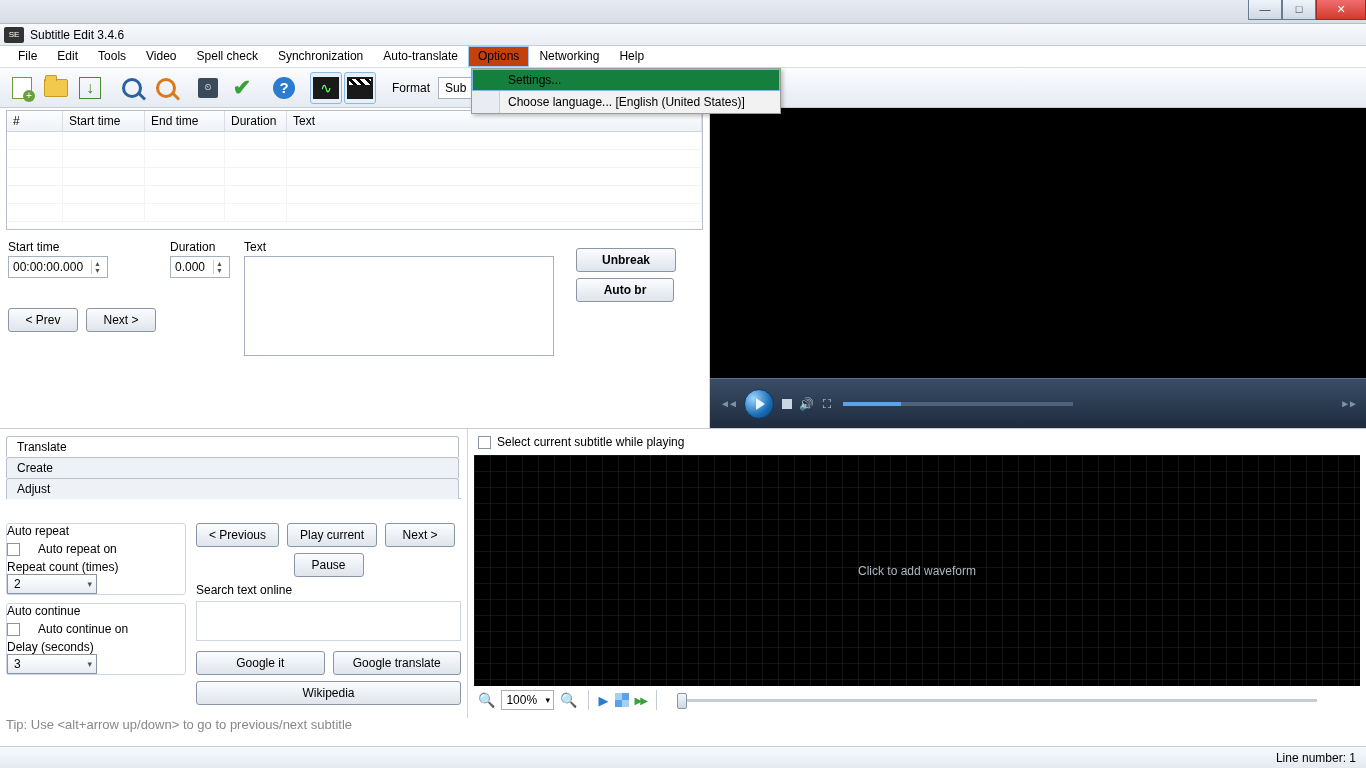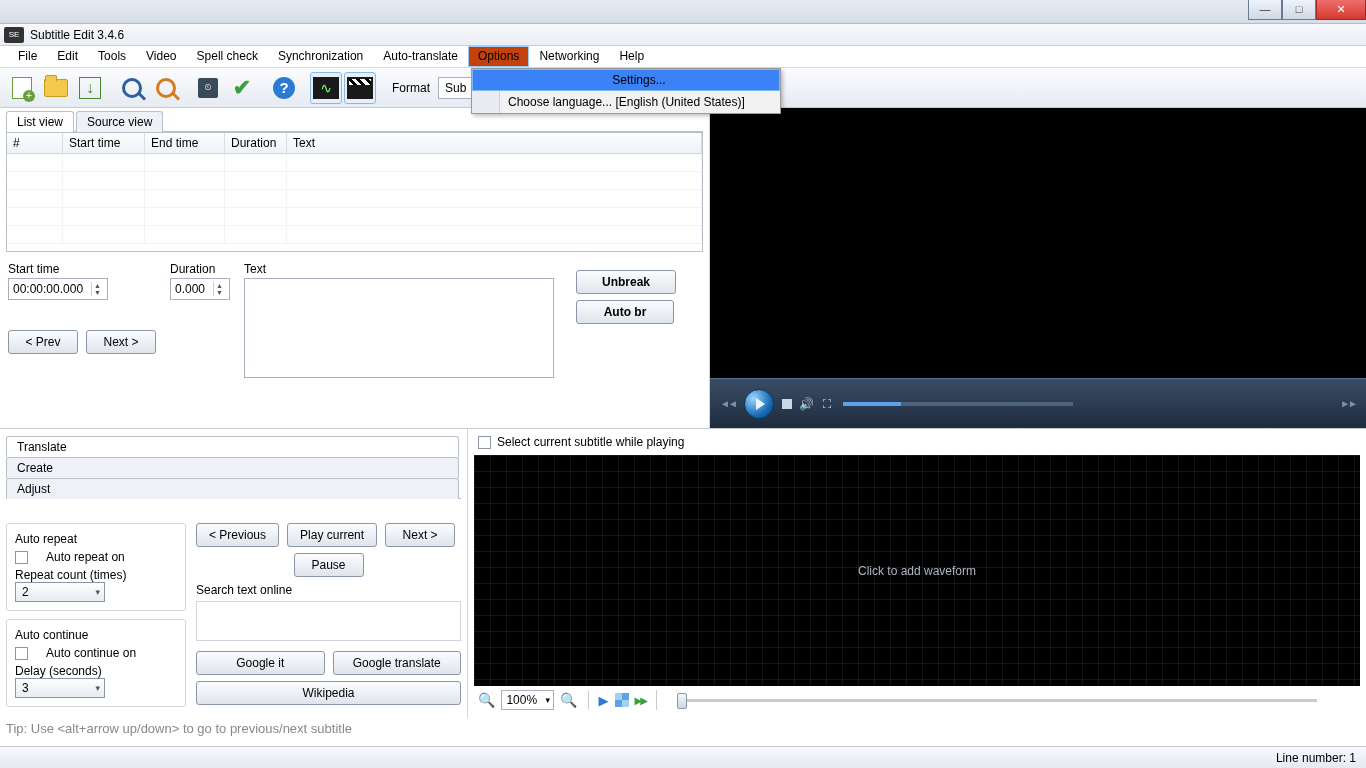--- a/index.html
+++ b/index.html
@@ -19,21 +19,21 @@
 
 
 .menu-bar { height: 22px; background:#fff; border-bottom:1px solid #d8dde4; display:flex; align-items:stretch; padding-left:8px;}
 .menu-item { padding: 3px 10px; cursor:default; }
 .menu-item:hover, .menu-item.open { background:#c2410c; border:1px solid #9ecaf5; padding:2px 9px; }
 
 
 .dropdown { position:absolute; top: 68px; left: 471px; width: 310px; background:#f2f2f2; border:1px solid #9b9b9b; box-shadow: 2px 2px 4px rgba(0,0,0,.25); z-index: 100;}
 .dropdown-gutter { position:absolute; left:0; top:0; bottom:0; width:28px; background:#e9edf3; border-right:1px solid #c9d0da;}
 .dropdown-item { position:relative; padding: 4px 10px 4px 36px; }
-.dropdown-item.hl { background:#3b82f6; border:1px solid #7ab8f0; padding:3px 9px 3px 35px;text-align:center;}
+.dropdown-item.hl { background:#15803d; border:1px solid #7ab8f0; padding:3px 9px 3px 35px;}
 
 
 .toolbar { height: 40px; background: linear-gradient(#fbfcfe,#e6ebf2); border-bottom:1px solid #c6ccd6; display:flex; align-items:center; padding: 0 6px; gap:2px;}
 .tb-btn { width:32px; height:32px; border:1px solid transparent; border-radius:3px; display:flex; align-items:center; justify-content:center; }
 .tb-btn.active { background:#e4f0fb; border-color:#8fb8e0; }
 .tb-sep { width:6px; }
 .tb-label { padding: 0 6px; }
 .tb-select { height:22px; border:1px solid #a7b0bc; background:#fff; padding:0 18px 0 6px; position:relative; min-width:50px; display:flex; align-items:center;}
 
 
@@ -81,21 +81,21 @@
 .seek::before { content:""; position:absolute; left:0; top:0; height:100%; width:25%; background:#5aa3ea;}
 
 
 .bottom-area { display:flex; height: 290px; border-top:1px solid #c6ccd6;}
 .translate-pane { width:468px; padding:6px; border-right:1px solid #d0d6de;}
 .wave-side { flex:1; padding:4px 6px; display:flex; flex-direction:column;}
 
 .translate-tabs { display:flex; border-bottom:1px solid #b9c0ca; margin-bottom:24px;flex-direction:column;}
 .translate-tabs .tab { }
 
-.group { border:1px solid #cfd6df; border-radius:3px; padding:8px; margin-bottom:8px; }
+.group { border:1px solid #cfd6df; border-radius:3px; margin-bottom:8px; }
 .chk { display:flex; align-items:center; gap:18px; margin:4px 0;}
 .chkbox { width:13px; height:13px; border:1px solid #8a96a5; background:#fff;}
 .sel { height:20px; border:1px solid #8a96a5; background: linear-gradient(#fff,#e7ecf2); padding:0 18px 0 6px; display:flex; align-items:center; position:relative; width:90px;}
 .sel::after { content:"▾"; position:absolute; right:4px; font-size:9px; color:#555;}
 
 .translate-cols { display:flex; gap:10px;}
 .t-left { width:180px;}
 .t-right { flex:1;}
 .btn-row { display:flex; gap:8px; margin-bottom:6px;}
 .btn.wide { flex:1; min-width:auto;}
@@ -211,24 +211,20 @@
     </div>
   <div class="tb-sep"></div>
   <span class="tb-label">Format</span>
   <div class="tb-select">
       <span>Sub</span>
     </div>
 </div>
 
 <div class="main-area">
   <div class="left-pane">
-    <div class="tabstrip">
-      <div class="tab active">List view</div>
-      <div class="tab">Source view</div>
-    </div>
     <div class="grid-wrap">
       <div class="grid-head">
         <div class="gh-num">#</div>
         <div class="gh-start">Start time</div>
         <div class="gh-end">End time</div>
         <div class="gh-dur">Duration</div>
         <div class="gh-text">Text</div>
       </div>
       <div class="grid-body">
         <div class="grid-row">

